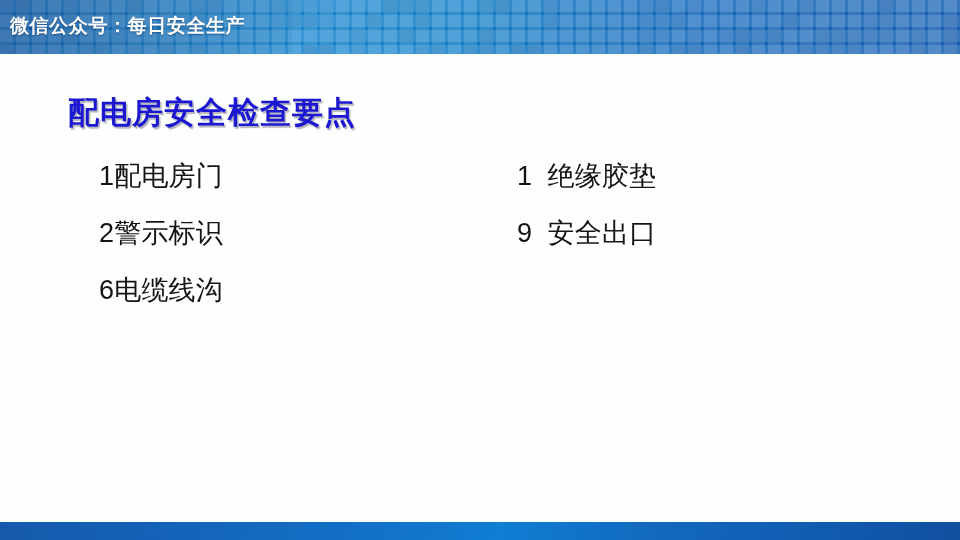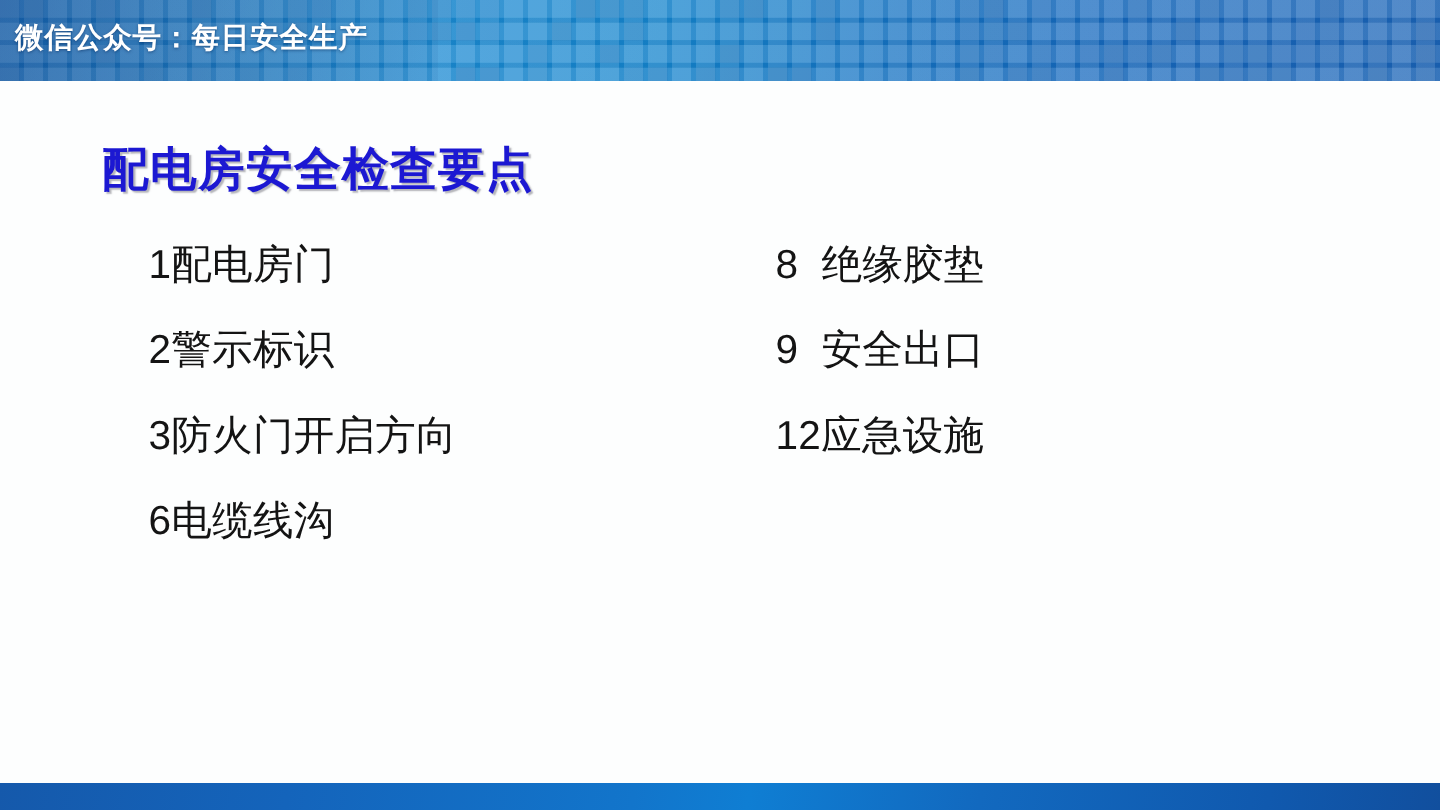--- a/index.html
+++ b/index.html
@@ -248,25 +248,23 @@
   <div id="banner-caption-panel"></div>
   <div id="banner-caption">微信公众号：每日安全生产</div>
 </div>
 
 <div id="slide-title">配电房安全检查要点</div>
 
 <div id="checklist">
   <div class="list-column" id="column-left">
     <div class="list-item">1配电房门</div>
     <div class="list-item">2警示标识</div>
-    <div class="list-item">3防火门开启方向</div>
     <div class="list-item">6电缆线沟</div>
   </div>
 
   <div class="list-column" id="column-right">
-    <div class="list-item">8  绝缘胶垫</div>
+    <div class="list-item">1  绝缘胶垫</div>
     <div class="list-item">9  安全出口</div>
-    <div class="list-item">12应急设施</div>
   </div>
 </div>
 
 <div id="bottom-bar-edge"></div>
 <div id="bottom-bar"></div>
 
 </body></html>

